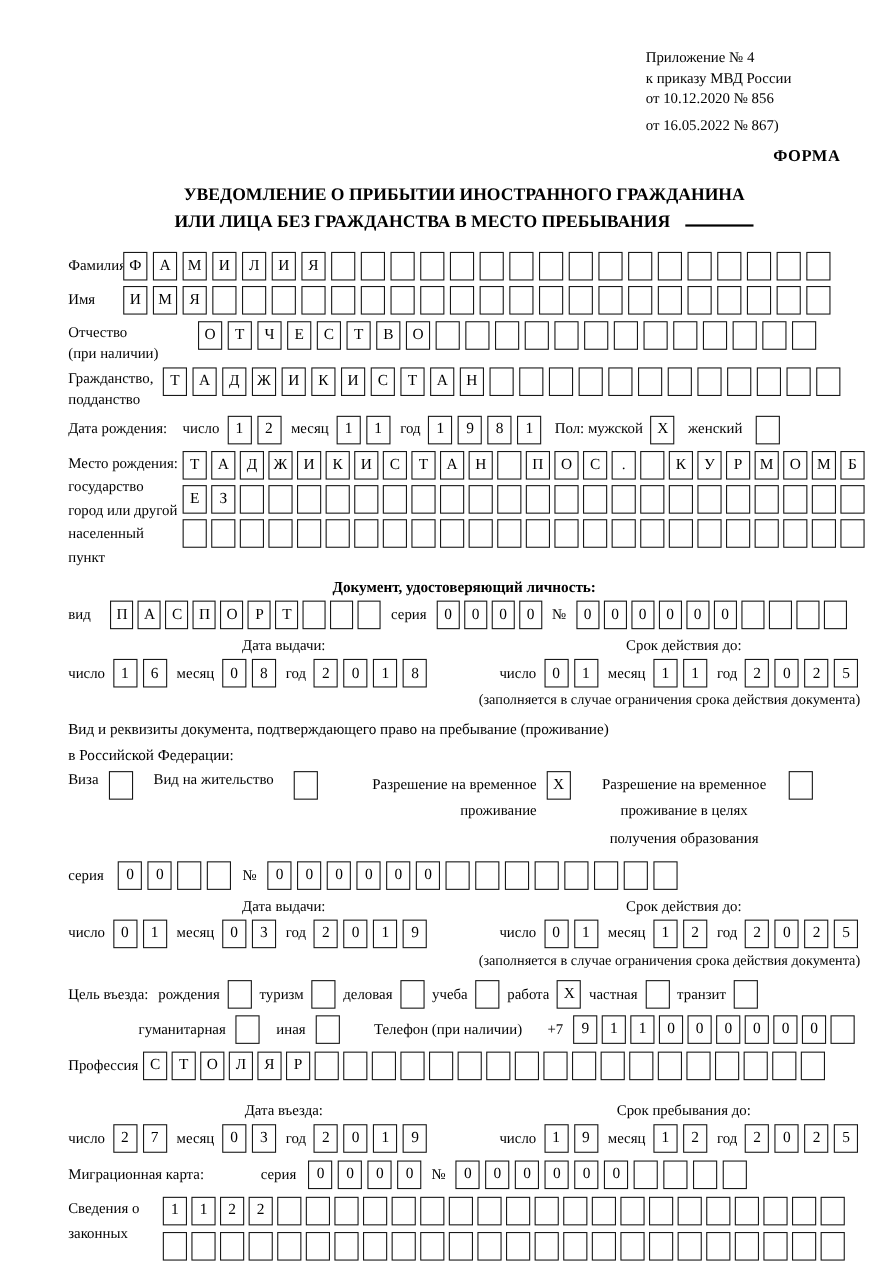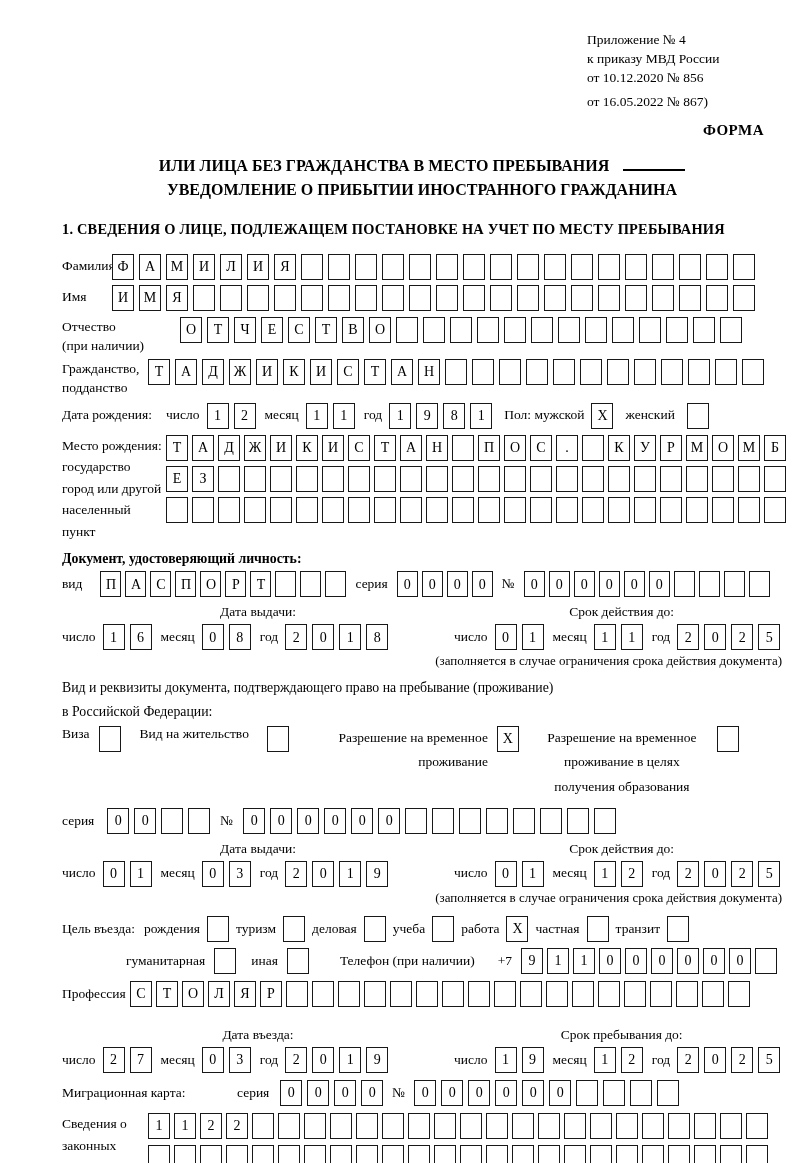--- a/index.html
+++ b/index.html
@@ -1,19 +1,19 @@
 <!DOCTYPE html>
 <html><head>
 <meta charset="utf-8">
 <style>
   html,body{margin:0;padding:0;background:#ffffff;}
   .page{
     position:relative;width:800px;height:1163px;box-sizing:border-box;
     background:#fff;color:#000;overflow:hidden;
-    padding:30px 18px 0 62px;
+    padding:42px 18px 0 62px;
     font-family:"Liberation Serif","DejaVu Serif",serif;
     font-size:13.5px;line-height:1.25;
   }
   
   .appendix{margin-left:auto;width:195px;font-size:13.5px;line-height:1.42;}
   .appendix .amend{margin-top:5px;}
   .forma{margin-top:9px;text-align:right;padding-right:18px;font-weight:bold;font-size:15px;letter-spacing:.5px;}
   
   .title{margin-top:15px;text-align:center;font-weight:bold;font-size:16px;line-height:1.45;}
   .title-underline{display:inline-block;width:62px;border-bottom:2px solid #000;margin-left:14px;}
@@ -35,21 +35,21 @@
   .w-surname{width:50px;}
   .w-name{width:50px;}
   .w-patr{width:118px;}
   .w-cit{width:86px;line-height:19px;}
   .w-birthpl{width:104px;}
   .w-repr{width:86px;}
   
   .row-docid .cell{width:21px;}
   .row-docid .cells{gap:4px;}
   .row-docid .flabel{margin:0 9px;}
-  .doc-heading{margin-top:8px;font-weight:bold;font-size:13.8px;}
+  .doc-heading{margin-top:8px;text-align:center;font-weight:bold;font-size:13.8px;}
   
   .date-pair{display:flex;margin-top:7px;align-items:flex-start;}
   .date-col{flex:0 0 392px;}
   .date-col.right{flex:1;}
   .date-heading{text-align:center;font-size:13.5px;margin-bottom:3px;}
   .date-group{display:inline-flex;align-items:center;}
   .date-lbl{margin:0 7px 0 0;}
   .date-group .cells{gap:5px;margin-right:9px;}
   .note-right{margin-top:3px;text-align:right;font-size:13px;}
   .intro{margin-top:9px;font-size:13.8px;}
@@ -78,25 +78,24 @@
     <div>к приказу МВД России</div>
     <div>от 10.12.2020 № 856</div>
     <div class="amend">
       <div>от 16.05.2022 № 867)</div>
     </div>
   </div>
 
   <div class="forma">ФОРМА</div>
 
   <div class="title">
+    <div>УВЕДОМЛЕНИЕ О ПРИБЫТИИ ИНОСТРАННОГО ГРАЖДАНИНА</div>
     <div><span>ИЛИ ЛИЦА БЕЗ ГРАЖДАНСТВА В МЕСТО ПРЕБЫВАНИЯ</span><span class="title-underline"></span></div>
-    <div>УВЕДОМЛЕНИЕ О ПРИБЫТИИ ИНОСТРАННОГО ГРАЖДАНИНА</div>
-  </div>
-
-  <div class="sec-heading">1. СВЕДЕНИЯ О ЛИЦЕ, ПОДЛЕЖАЩЕМ ПОСТАНОВКЕ НА УЧЕТ ПО МЕСТУ ПРЕБЫВАНИЯ</div>
+  </div>
+
 
   <div class="row" style="margin-top:16px;">
     <span class="flabel w-surname">Фамилия</span>
     <span class="cells">
         <span class="cell">Ф</span>
         <span class="cell">А</span>
         <span class="cell">М</span>
         <span class="cell">И</span>
         <span class="cell">Л</span>
         <span class="cell">И</span>

